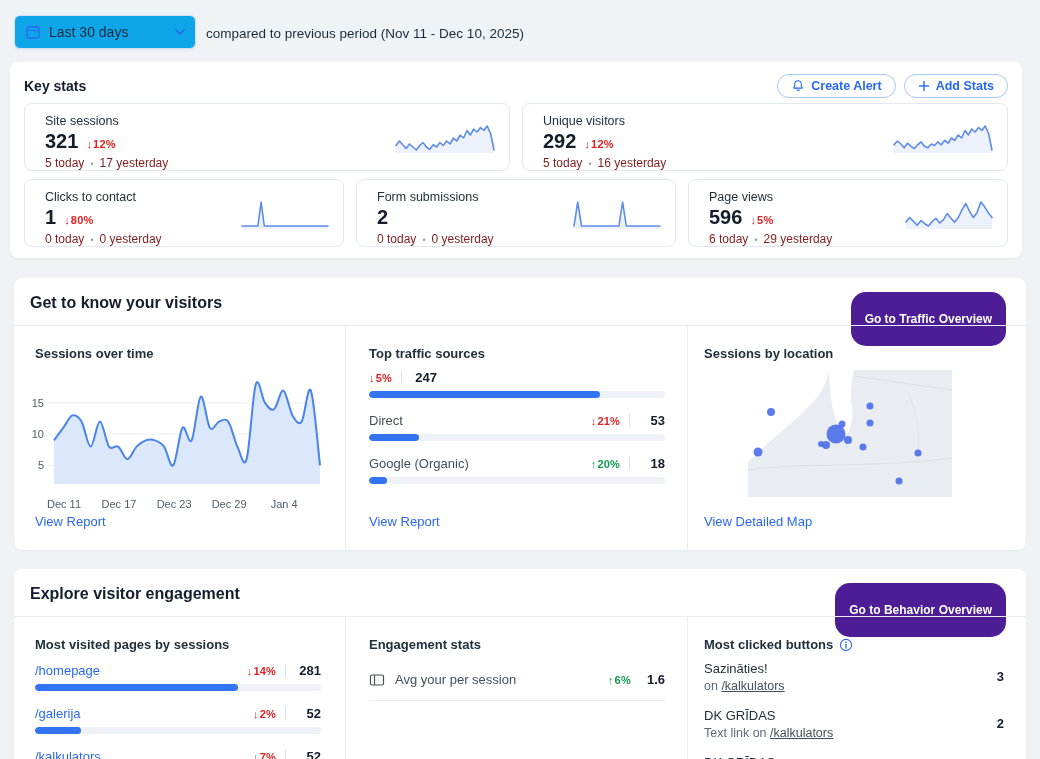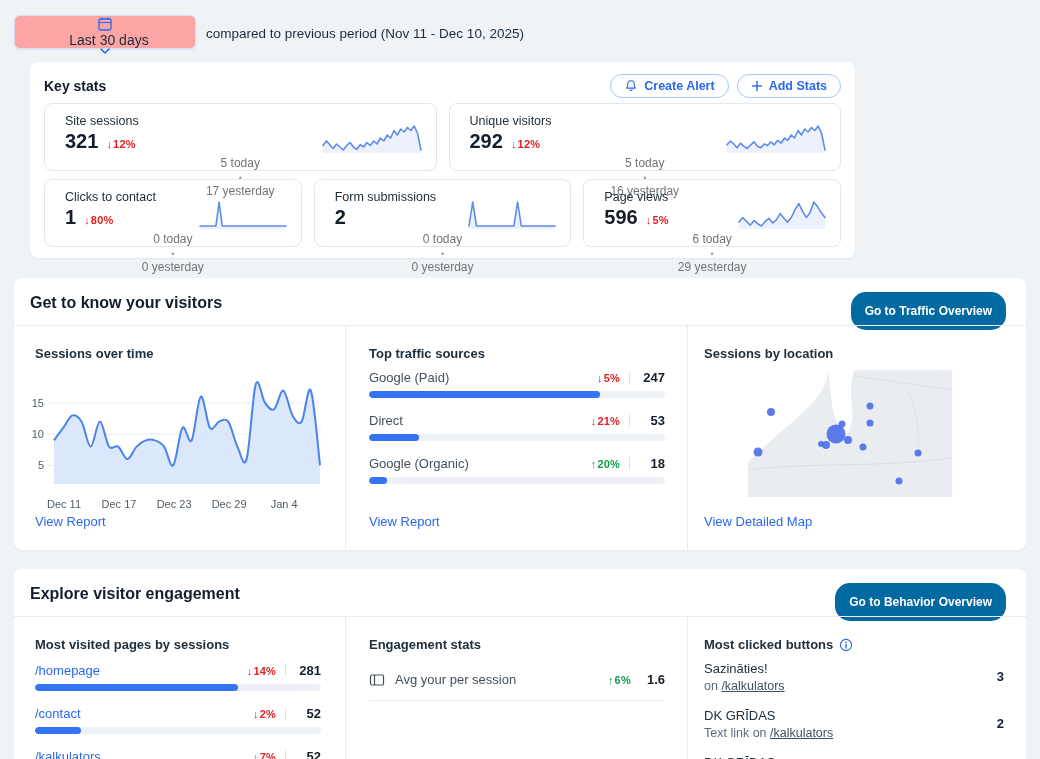--- a/index.html
+++ b/index.html
@@ -7,56 +7,56 @@
     width:1040px;height:759px;position:relative;overflow:hidden;
     background:#eff3f6;
     font-family:"Liberation Sans", sans-serif;
     color:#20303c;
   }
   .card{position:absolute;background:#fff;border-radius:8px;box-shadow:0 1px 2px rgba(22,45,61,.05);}
 
   
   .date-picker{
     position:absolute;left:14px;top:15px;width:182px;height:34px;
-    background:#fca5a5;border:1px solid #d6e2f0;border-radius:6px;
+    background:#0ea5e9;border:1px solid #d6e2f0;border-radius:6px;
     box-shadow:0 1px 3px rgba(22,45,61,.06);
-    display:flex;align-items:center;padding:0 10px;box-sizing:border-box;cursor:pointer;flex-direction:column;
+    display:flex;align-items:center;padding:0 10px;box-sizing:border-box;cursor:pointer;
   }
   .date-picker .label{font-size:14px;color:#1b2c3d;margin-left:8px;flex:1;}
   .comparison{position:absolute;left:206px;top:16px;height:34px;display:flex;align-items:center;
     font-size:13.5px;color:#1b2c3d;}
 
   
-  #key-stats{left:30px;top:62px;width:825px;height:196px;}
+  #key-stats{left:10px;top:62px;width:1012px;height:196px;}
   .ks-title{position:absolute;left:14px;top:16px;font-size:14px;font-weight:700;color:#131d2b;}
   .ks-buttons{position:absolute;right:14px;top:12px;display:flex;gap:8px;}
   .pill{display:inline-flex;align-items:center;gap:6px;background:#fff;border:1px solid #a9c6f9;
     color:#2968f0;border-radius:15px;padding:4px 13px;font-size:12.5px;font-weight:700;cursor:pointer;
     font-family:"Liberation Sans",sans-serif;}
   .stat-row{position:absolute;left:14px;right:14px;display:flex;gap:12px;}
   .row-1{top:41px;} .row-2{top:117px;}
   .stat-card{flex:1;border:1px solid #e2e8ee;border-radius:8px;height:64px;position:relative;
     padding:10px 20px;box-sizing:content-box;height:46px;min-height:46px;cursor:pointer;}
   .row-1 .stat-card{height:46px;}
   .stat-label{font-size:12.5px;color:#20303c;}
   .stat-value-row{display:flex;align-items:baseline;gap:8px;margin-top:3px;}
   .stat-value{font-size:20px;font-weight:700;color:#131d2b;line-height:20px;}
   .change{font-size:11px;font-weight:700;letter-spacing:.2px;}
   .change .arr{margin-right:1px;}
   [data-trend="down"]{color:#e02222;}
   [data-trend="up"]{color:#0f9b4c;}
-  .stat-sub{margin-top:5px;font-size:12px;color:#737373;display:flex;align-items:center;flex-direction:column;}
+  .stat-sub{margin-top:5px;font-size:12px;color:#7f1d1d;display:flex;align-items:flex-end;}
   .dot::before{content:"•";color:#93a0ab;font-size:9px;margin:0 6px;}
   .sparkline{position:absolute;right:14px;top:16px;width:100px;height:34px;}
   .row-2 .sparkline{width:88px;}
 
   
   .section-title{position:absolute;left:16px;top:16px;font-size:16px;font-weight:700;color:#131d2b;}
-  .cta{position:absolute;right:20px;top:14px;background:#0369a1;color:#fff;border:none;
-    font-size:12px;font-weight:700;padding:12px 14px;border-radius:15px;cursor:pointer;
+  .cta{position:absolute;right:20px;top:14px;background:#4c1d95;color:#fff;border:none;
+    font-size:12px;font-weight:700;padding:20px 14px;border-radius:15px;cursor:pointer;
     font-family:"Liberation Sans",sans-serif;}
   .section-divider{position:absolute;left:0;right:0;top:47px;border-bottom:1px solid #e9edf1;}
   #visitors{left:14px;top:278px;width:1012px;height:272px;}
   #engagement{left:14px;top:569px;width:1012px;height:240px;}
   .cols{position:absolute;top:48px;left:0;right:0;bottom:0;display:grid;
     grid-template-columns:331px 342px 1fr;}
   .col{position:relative;}
   .col-b,.col-c{border-left:1px solid #eaeef2;}
   .col-title{position:absolute;top:20px;font-size:13px;font-weight:700;color:#20303c;display:flex;align-items:center;gap:6px;}
   .col-a .col-title{left:21px;} .col-b .col-title{left:23px;} .col-c .col-title{left:16px;}
@@ -259,21 +259,20 @@
             <text x="260.1" y="142" text-anchor="middle" font-size="11" fill="#4e5c68">Jan 4</text>
           </svg>
         </div>
       <a class="report-link">View Report</a>
     </div>
     <div class="col col-b">
       <div class="col-title">Top traffic sources</div>
       <div class="bar-rows">
         <div class="bar-row">
           <div class="bar-row-top">
-            <span class="bar-label">Google (Paid)</span>
             <span class="row-right">
               <span class="change" data-trend="down"><span class="arr">↓</span><span>5%</span></span>
               <span class="vsep"></span>
               <span class="row-value">247</span>
             </span>
           </div>
           <div class="bar-track">
               <div class="bar-fill" style="width: 78%;"></div>
             </div>
         </div>
@@ -353,21 +352,21 @@
               <span class="vsep"></span>
               <span class="row-value">281</span>
             </span>
           </div>
           <div class="bar-track">
               <div class="bar-fill" style="width: 71%;"></div>
             </div>
         </div>
         <div class="bar-row">
           <div class="bar-row-top">
-            <span class="bar-label link">/contact</span>
+            <span class="bar-label link">/galerija</span>
             <span class="row-right">
               <span class="change" data-trend="down"><span class="arr">↓</span><span>2%</span></span>
               <span class="vsep"></span>
               <span class="row-value">52</span>
             </span>
           </div>
           <div class="bar-track">
               <div class="bar-fill" style="width: 16%;"></div>
             </div>
         </div>

